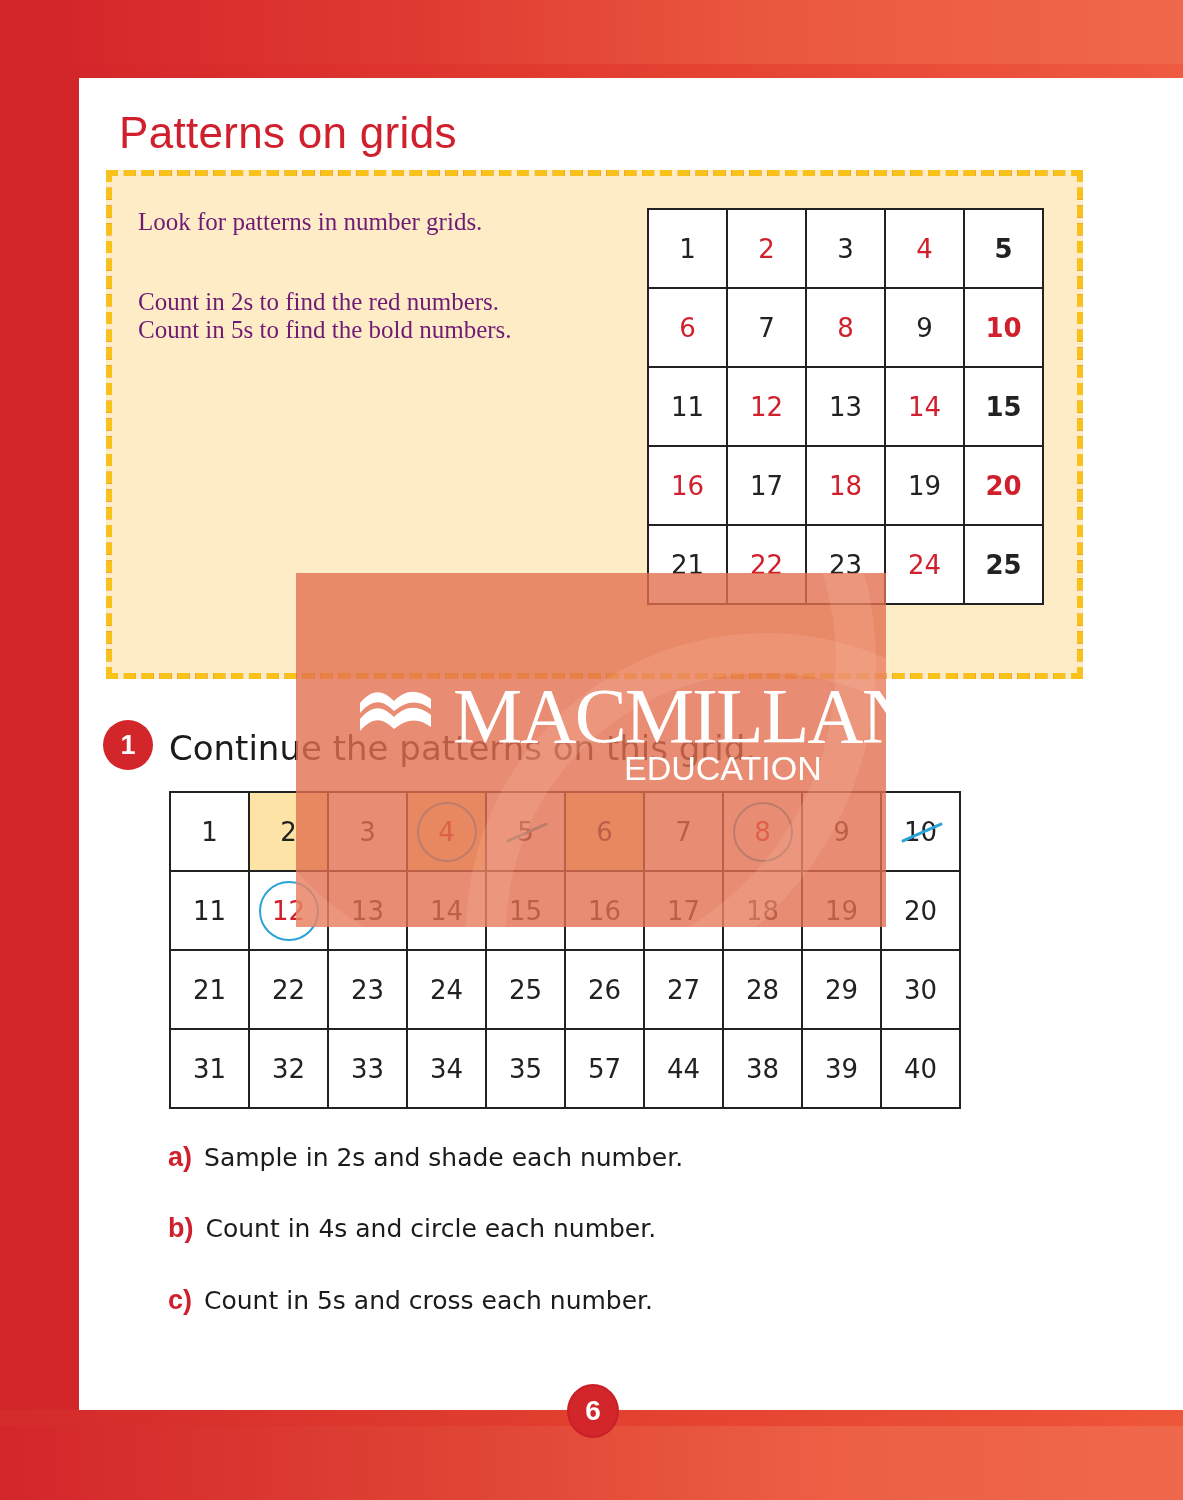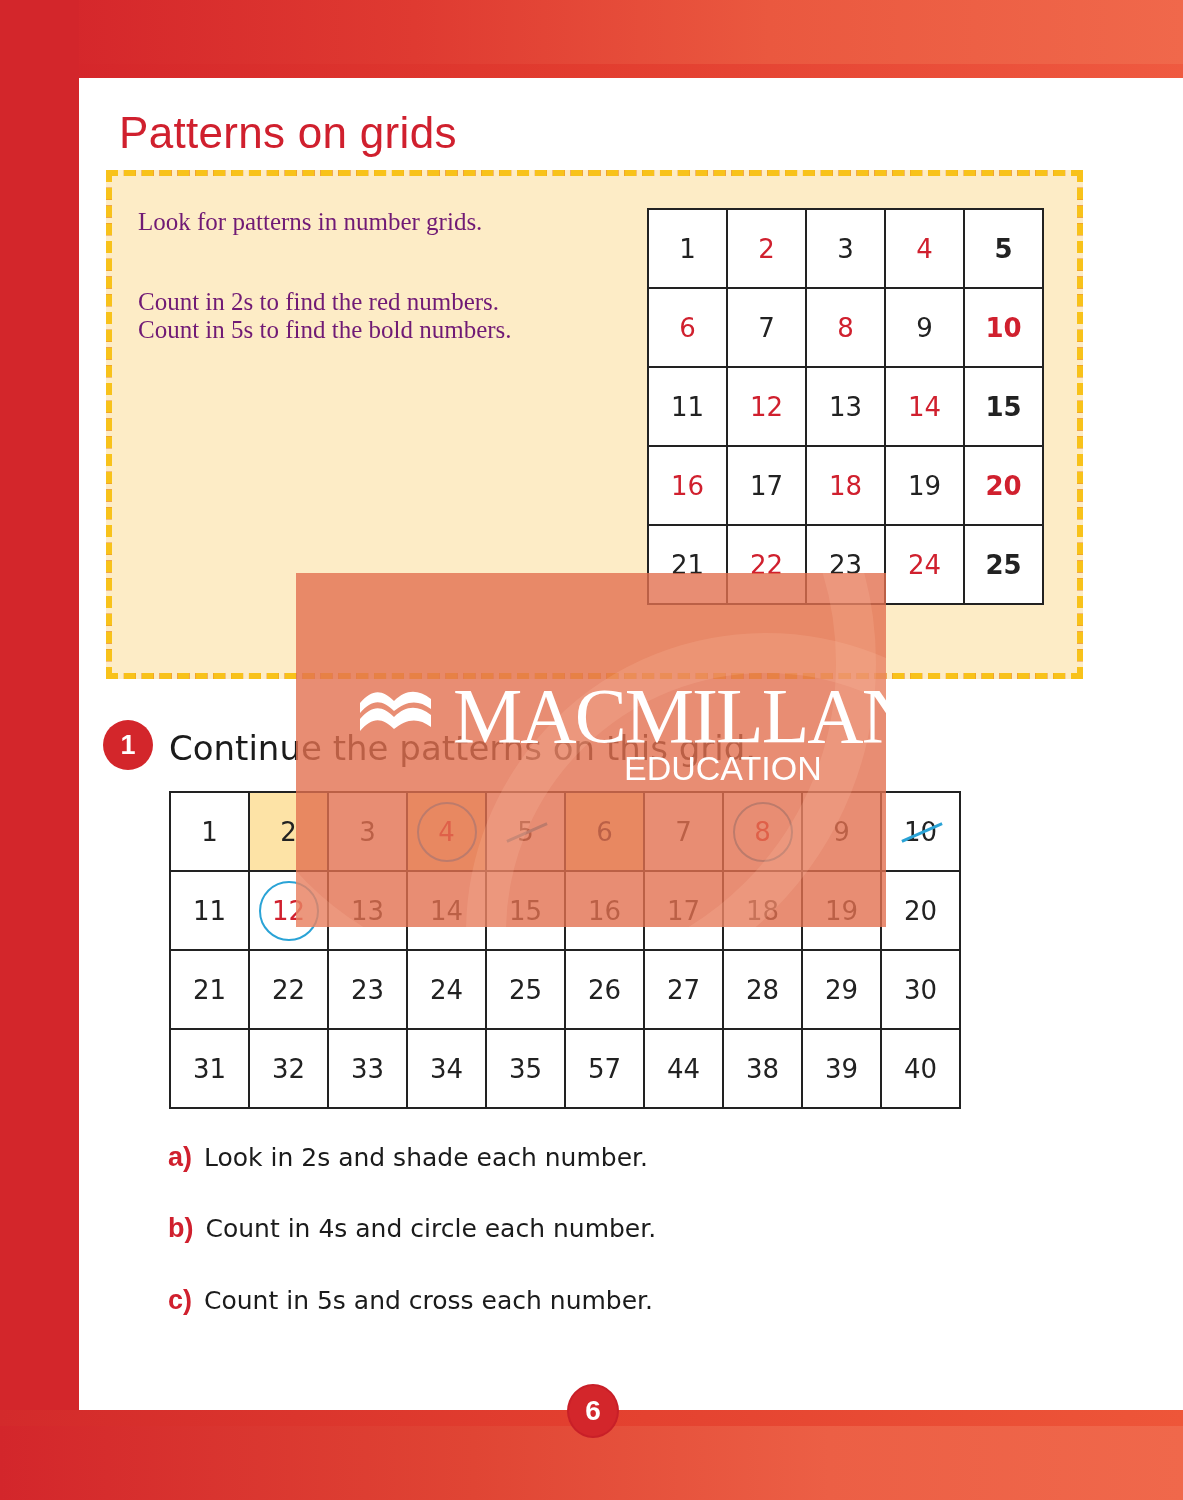--- a/index.html
+++ b/index.html
@@ -219,21 +219,21 @@
         <td><span>57</span></td>
         <td><span>44</span></td>
         <td><span>38</span></td>
         <td><span>39</span></td>
         <td><span>40</span></td>
       </tr>
     </tbody>
 </table>
 
 <div class="sub-q" style="top:1142px;">
-  <span class="letter">a)</span><span>Look in 2s and shade each number.</span>
+  <span class="letter">a)</span><span>Sample in 2s and shade each number.</span>
 </div>
 <div class="sub-q" style="top:1213px;">
   <span class="letter">b)</span><span>Count in 4s and circle each number.</span>
 </div>
 <div class="sub-q" style="top:1285px;">
   <span class="letter">c)</span><span>Count in 5s and cross each number.</span>
 </div>
 
 <div class="page-num">6</div>
 

